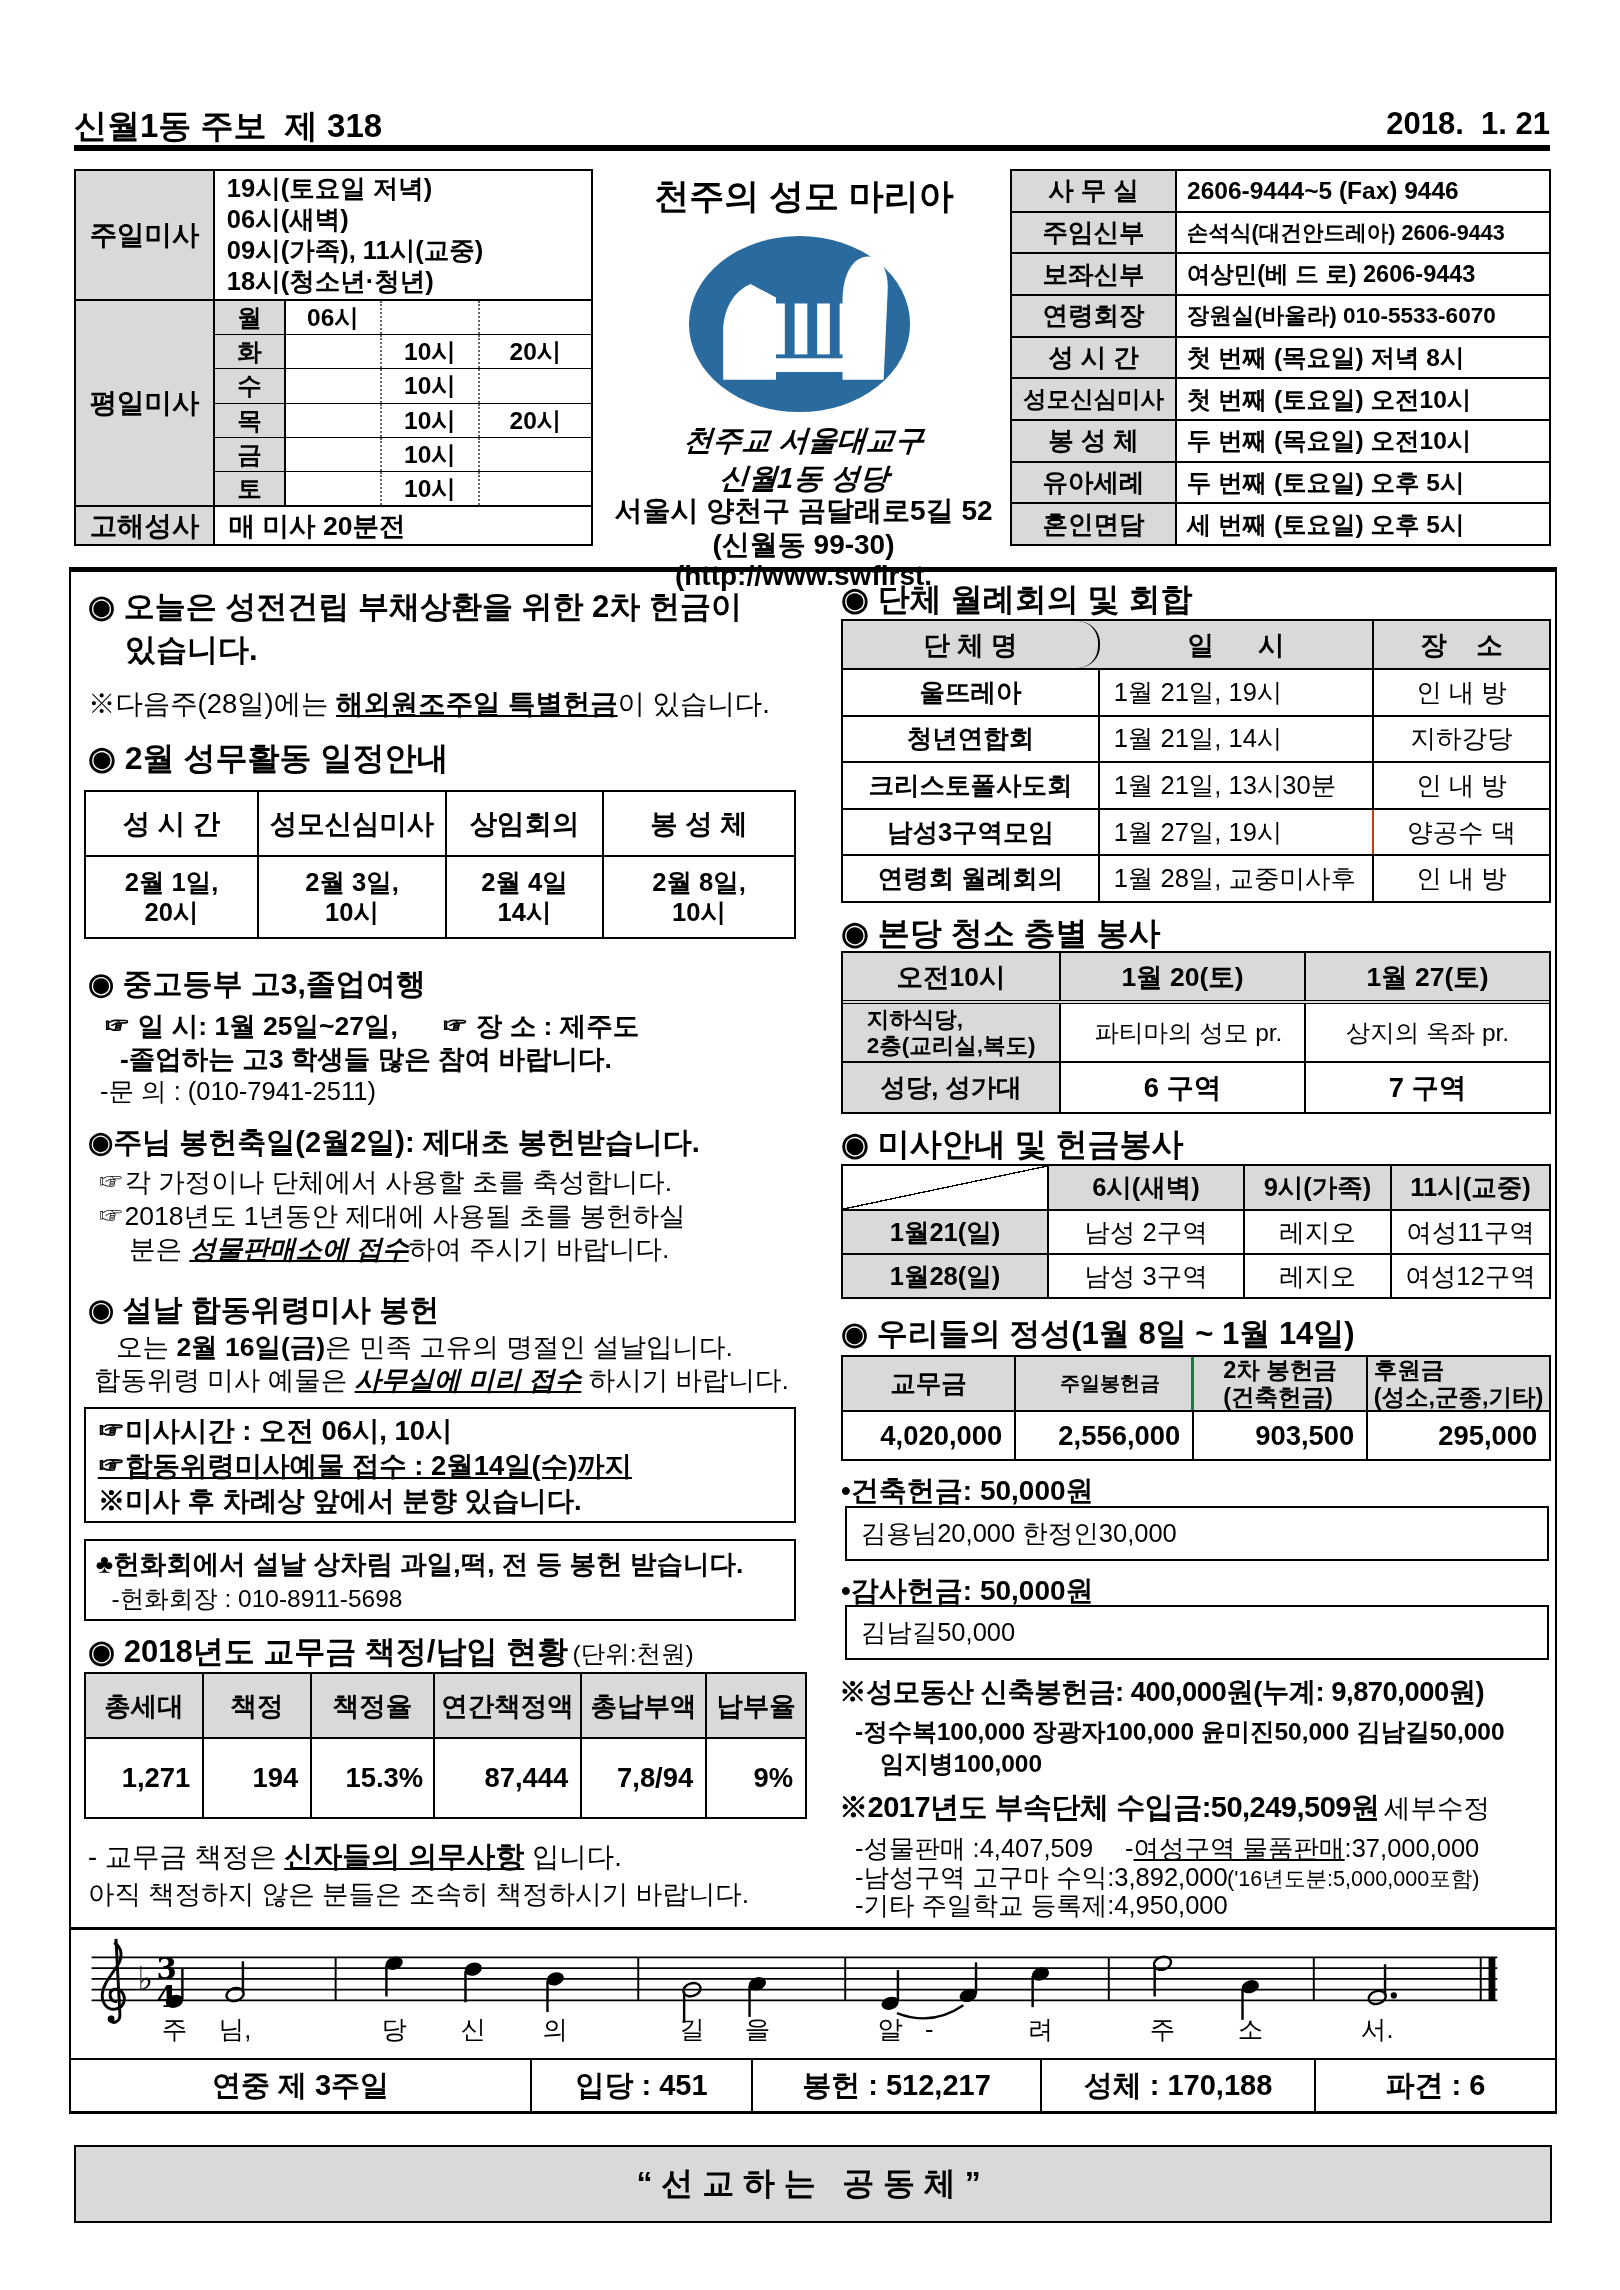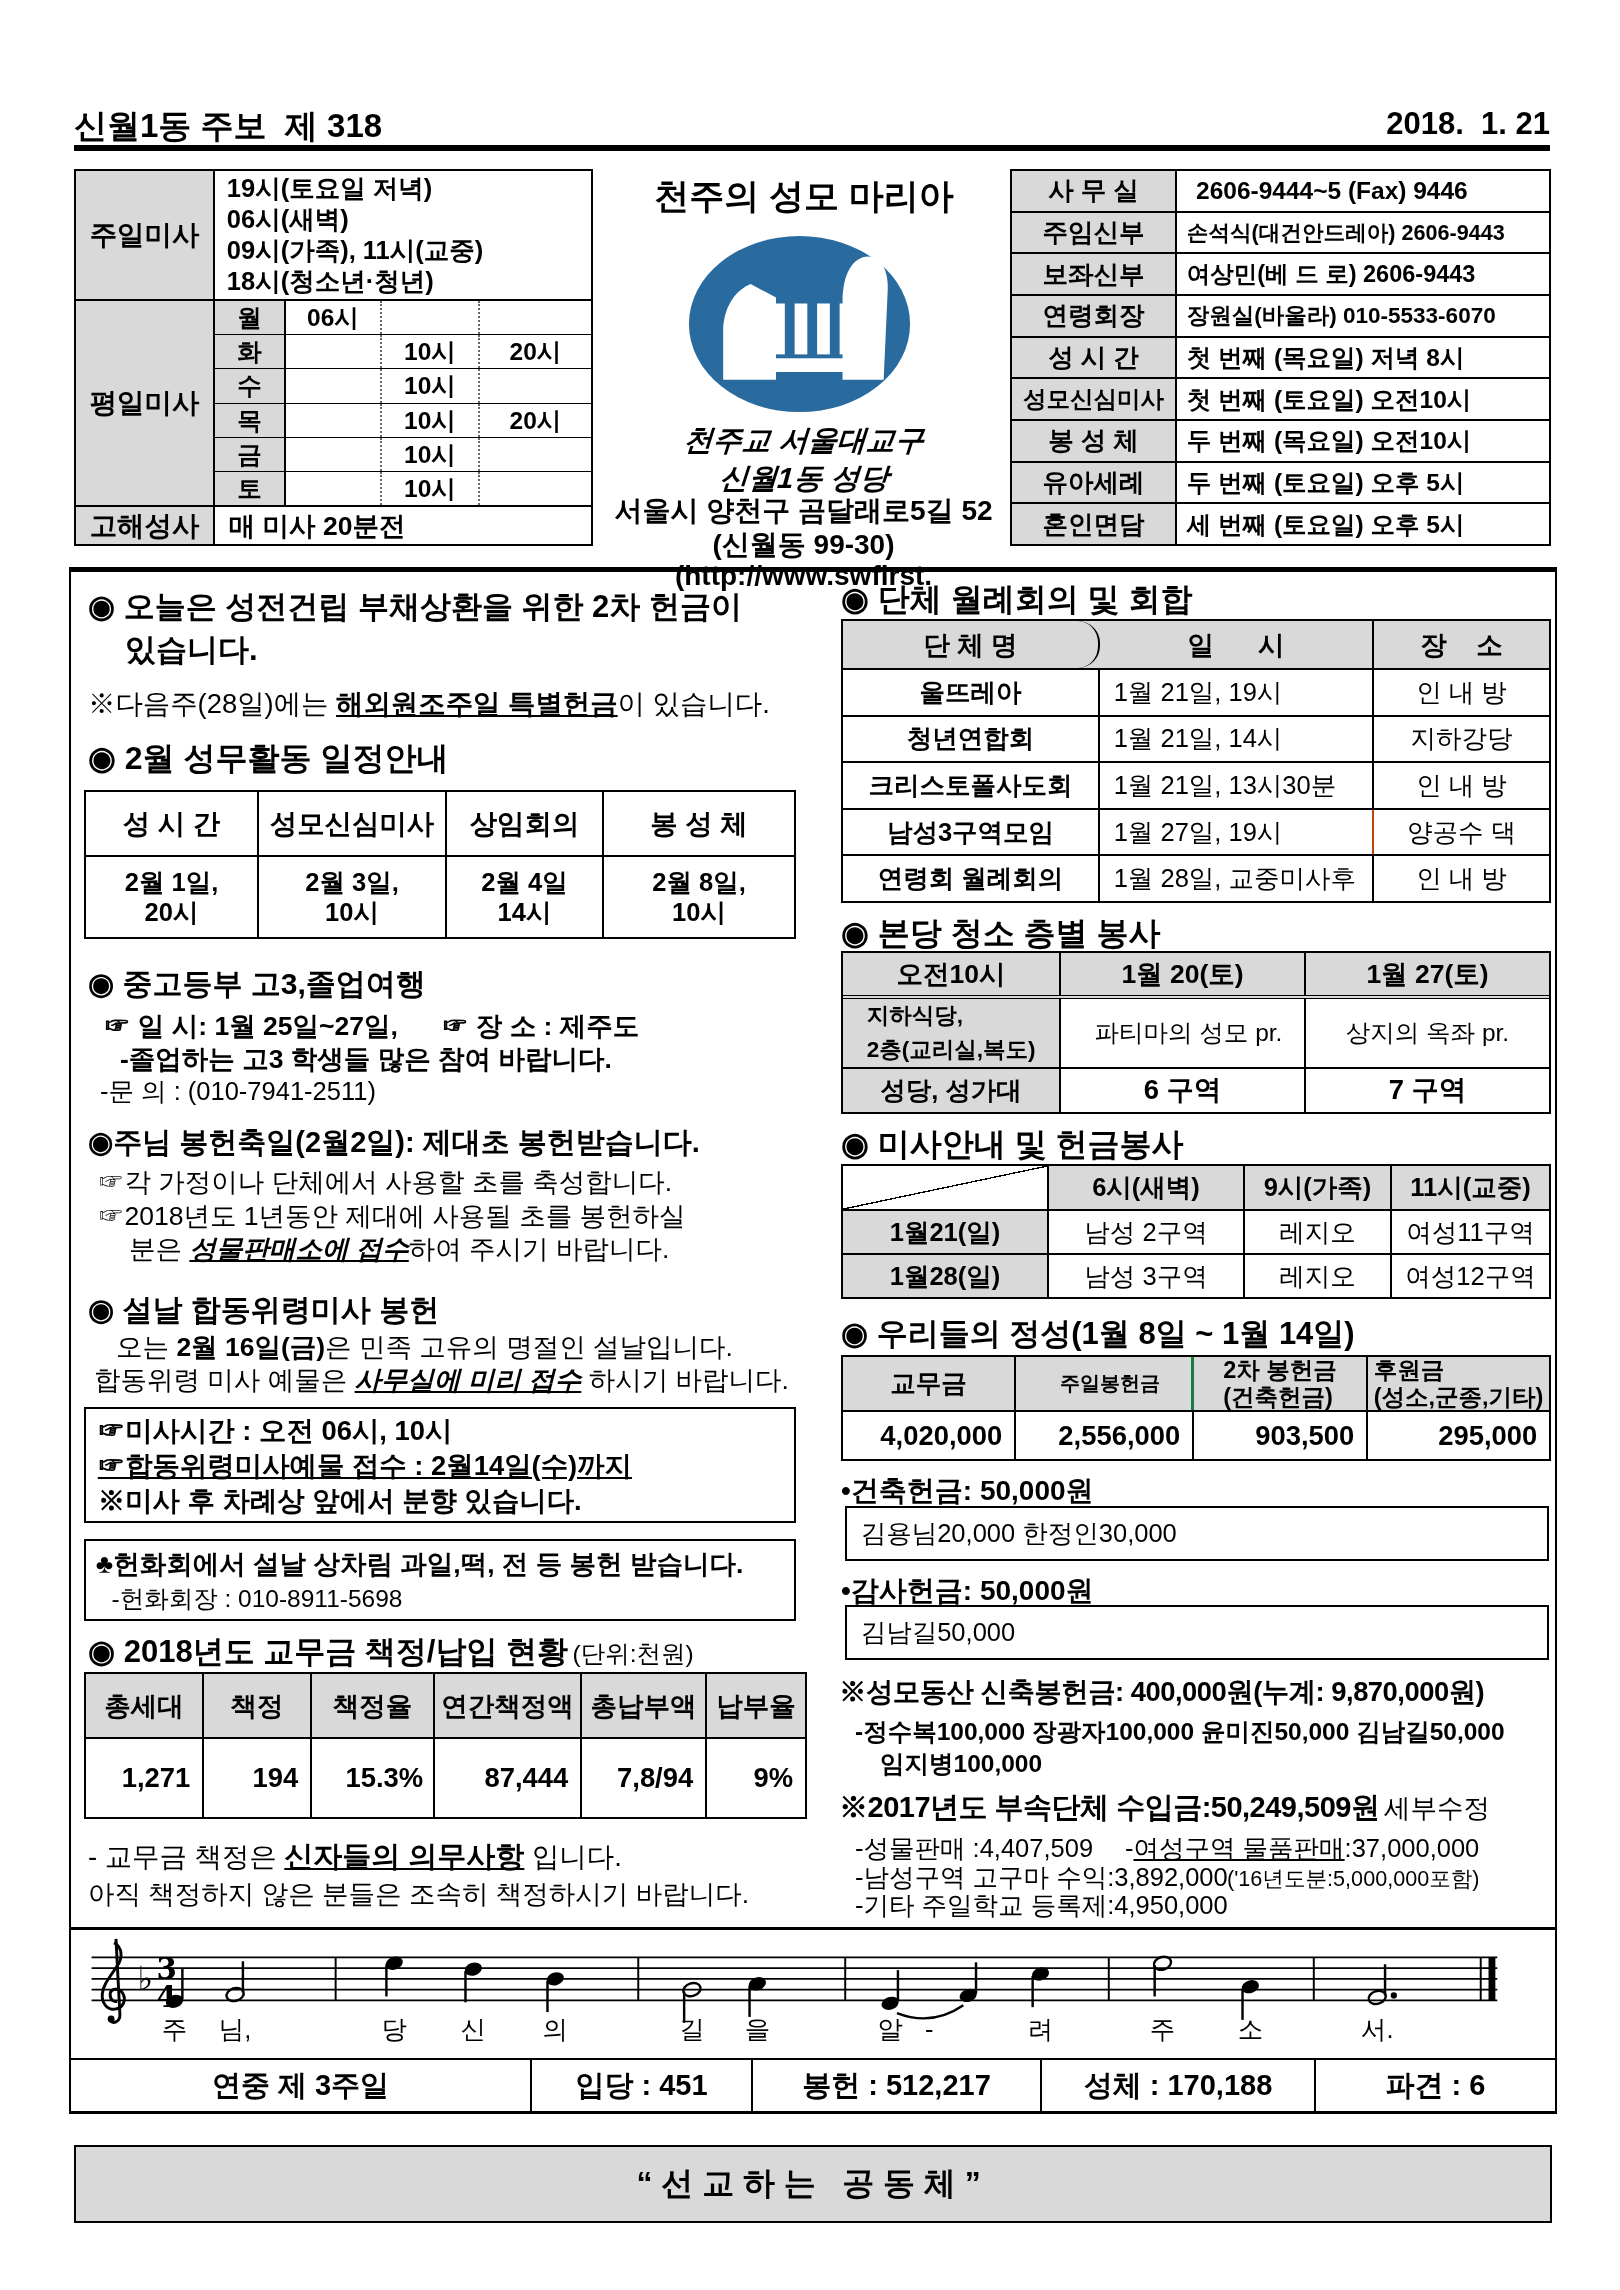--- a/index.html
+++ b/index.html
@@ -101,21 +101,21 @@
   </svg>
   <div class="abs b" style="left:600px;top:421px;width:408px;text-align:center;font-size:29px;font-style:italic;transform:skewX(-4deg);">천주교 서울대교구</div>
   <div class="abs b" style="left:600px;top:459px;width:408px;text-align:center;font-size:29px;font-style:italic;transform:skewX(-4deg);">신월1동 성당</div>
   <div class="abs b" style="left:578px;top:492px;width:451px;text-align:center;font-size:28px;">서울시 양천구 곰달래로5길 52</div>
   <div class="abs b" style="left:578px;top:526px;width:451px;text-align:center;font-size:28px;">(신월동 99-30)</div>
   <div class="abs b" style="left:578px;top:560px;width:451px;text-align:center;font-size:28px;">(http://www.swfirst.</div>
 
   <div class="abs otbl flexcol" style="left:1010px;top:169px;width:541px;height:377px;">
     <div class="row" style="flex:1;border-bottom:2px solid #000;">
       <div class="lbl g" style="width:165px;border-right:2px solid #000;font-size:25.5px;">사 무 실</div>
-      <div class="val b" style="flex:1;padding-left:19px;font-size:24.5px;border-radius:10px;">2606-9444~5 (Fax) 9446</div>
+      <div class="val b" style="flex:1;padding-left:10px;font-size:24.5px;border-radius:10px;">2606-9444~5 (Fax) 9446</div>
     </div>
     <div class="row" style="flex:1;border-bottom:2px solid #000;">
       <div class="lbl g" style="width:165px;border-right:2px solid #000;font-size:25.5px;">주임신부</div>
       <div class="val b" style="flex:1;padding-left:9.8px;font-size:21.6px;">손석식(대건안드레아) 2606-9443</div>
     </div>
     <div class="row" style="flex:1;border-bottom:2px solid #000;">
       <div class="lbl g" style="width:165px;border-right:2px solid #000;font-size:25.5px;">보좌신부</div>
       <div class="val b" style="flex:1;padding-left:9.8px;font-size:23.5px;">여상민(베 드 로) 2606-9443</div>
     </div>
     <div class="row" style="flex:1;border-bottom:2px solid #000;">
@@ -268,21 +268,21 @@
   </div>
 
   <div class="abs b" style="left:841px;top:912px;font-size:32px;">◉ 본당 청소 층별 봉사</div>
   <div class="abs otbl flexcol" style="left:841px;top:951px;width:710px;height:163px;">
     <div class="row b g" style="height:51px;border-bottom:4.9px double #000;font-size:26.5px;">
       <div class="lbl" style="width:218px;border-right:2px solid #000;">오전10시</div>
       <div class="lbl" style="width:245px;border-right:2px solid #000;">1월 20(토)</div>
       <div class="lbl" style="flex:1;">1월 27(토)</div>
     </div>
     <div class="row" style="flex:1;border-bottom:2px solid #000;">
-      <div class="lbl g preline" style="width:218px;border-right:2px solid #000;font-size:22.5px;line-height:34px;">지하식당,
+      <div class="lbl g preline" style="width:218px;border-right:2px solid #000;font-size:22.5px;line-height:26px;">지하식당,
 2층(교리실,복도)</div>
       <div class="lbl" style="width:245px;border-right:2px solid #000;font-size:24.5px;font-weight:500;padding-left:12px;">파티마의 성모 pr.</div>
       <div class="lbl" style="flex:1;font-size:24.5px;font-weight:500;">상지의 옥좌 pr.</div>
     </div>
     <div class="row" style="height:49px;">
       <div class="lbl g" style="width:218px;border-right:2px solid #000;font-size:25.5px;">성당, 성가대</div>
       <div class="lbl b" style="width:245px;border-right:2px solid #000;font-size:27.4px;">6 구역</div>
       <div class="lbl b" style="flex:1;font-size:27.4px;">7 구역</div>
     </div>
   </div>

